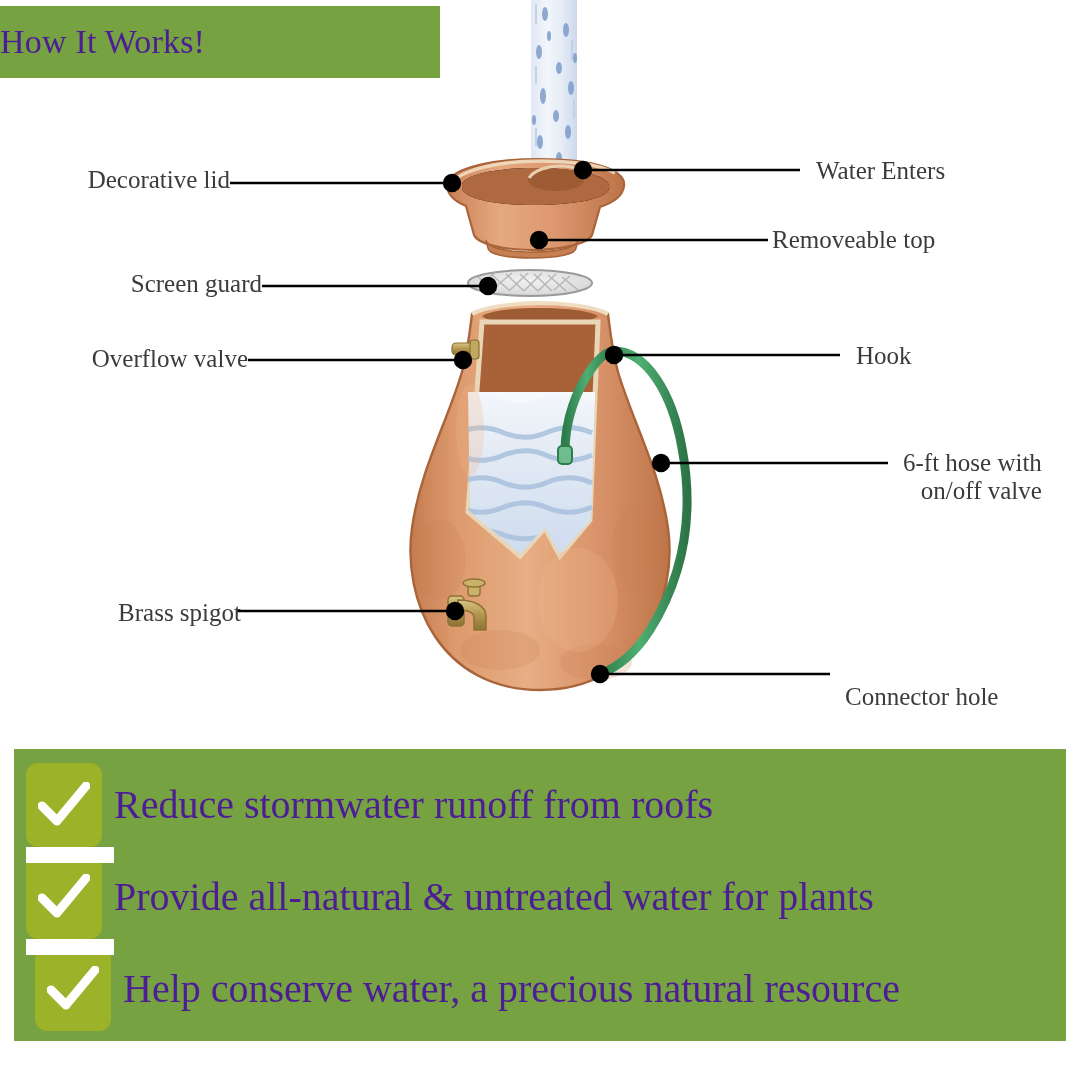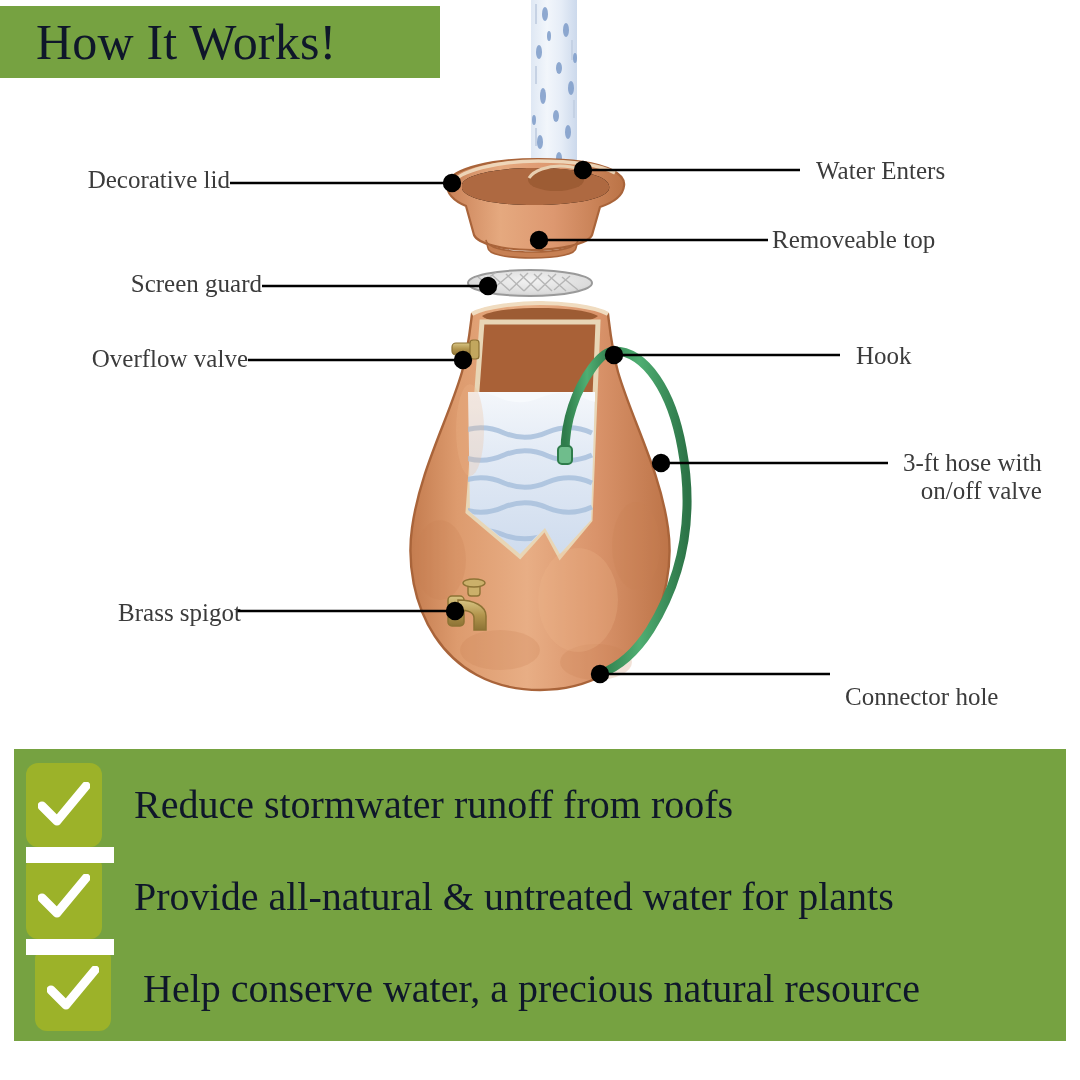--- a/index.html
+++ b/index.html
@@ -21,24 +21,23 @@
     position: absolute;
     left: 0;
     top: 6px;
     width: 440px;
     height: 72px;
     background: #76a241;
     display: flex;
     align-items: center;
   }
   #title-text {
-    color: #0f172a;
-    font-size: 50px;
+    color: #4c1d95;
+    font-size: 34px;
     line-height: 1;
-    padding-left: 36px;
     letter-spacing: 0.2px;
     white-space: nowrap;
   }
 
   
   #diagram {
     position: absolute;
     left: 0;
     top: 0;
     width: 1080px;
@@ -86,24 +85,24 @@
     margin-left: 12px;
     background: #9cb229;
     border-radius: 12px;
     display: flex;
     align-items: center;
     justify-content: center;
   }
   .check-box svg { display: block; }
 
   .benefit-text {
-    color: #0f172a;
+    color: #4c1d95;
     font-size: 40px;
     line-height: 1;
-    margin-left: 32px;
+    margin-left: 12px;
     white-space: nowrap;
   }
 
   
   .notch {
     position: absolute;
     left: 12px;
     width: 88px;
     height: 16px;
     background: #ffffff;
@@ -333,21 +332,21 @@
   </div>
 
   <div class="callout left" style="left:68px;  top:158px; width:162px;margin-top:8px;">Decorative lid</div>
   <div class="callout left" style="left:86px;  top:270px; width:176px;">Screen guard</div>
   <div class="callout left" style="left:58px;  top:345px; width:190px;">Overflow valve</div>
   <div class="callout left" style="left:81px;  top:599px; width:160px;">Brass spigot</div>
 
   <div class="callout right" style="left:816px; top:157px;">Water Enters</div>
   <div class="callout right" style="left:772px; top:226px;">Removeable top</div>
   <div class="callout right" style="left:856px; top:342px;">Hook</div>
-  <div class="callout right" style="left:903px; top:449px;">3-ft hose with
+  <div class="callout right" style="left:903px; top:449px;">6-ft hose with
 on/off valve</div>
   <div class="callout right" style="left:845px; top:659px;margin-top:24px;">Connector hole</div>
 
   <div id="benefits-panel">
 
     <div class="benefit-row r0">
       <div class="check-box">
         <svg width="52" height="46" viewBox="0 0 52 46" xmlns="http://www.w3.org/2000/svg">
           <path d="M4,24 L19,39 L48,4" fill="none" stroke="#ffffff" stroke-width="9" stroke-linecap="round" stroke-linejoin="round"></path>
         </svg>

